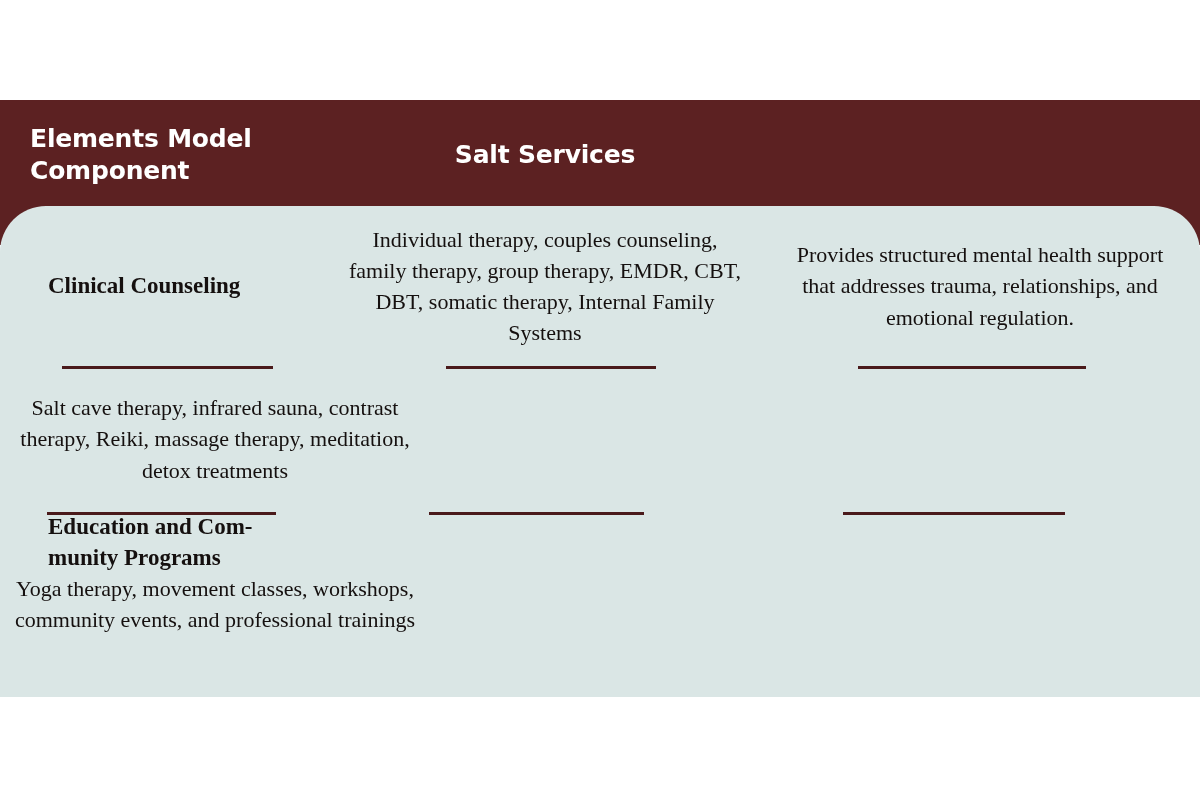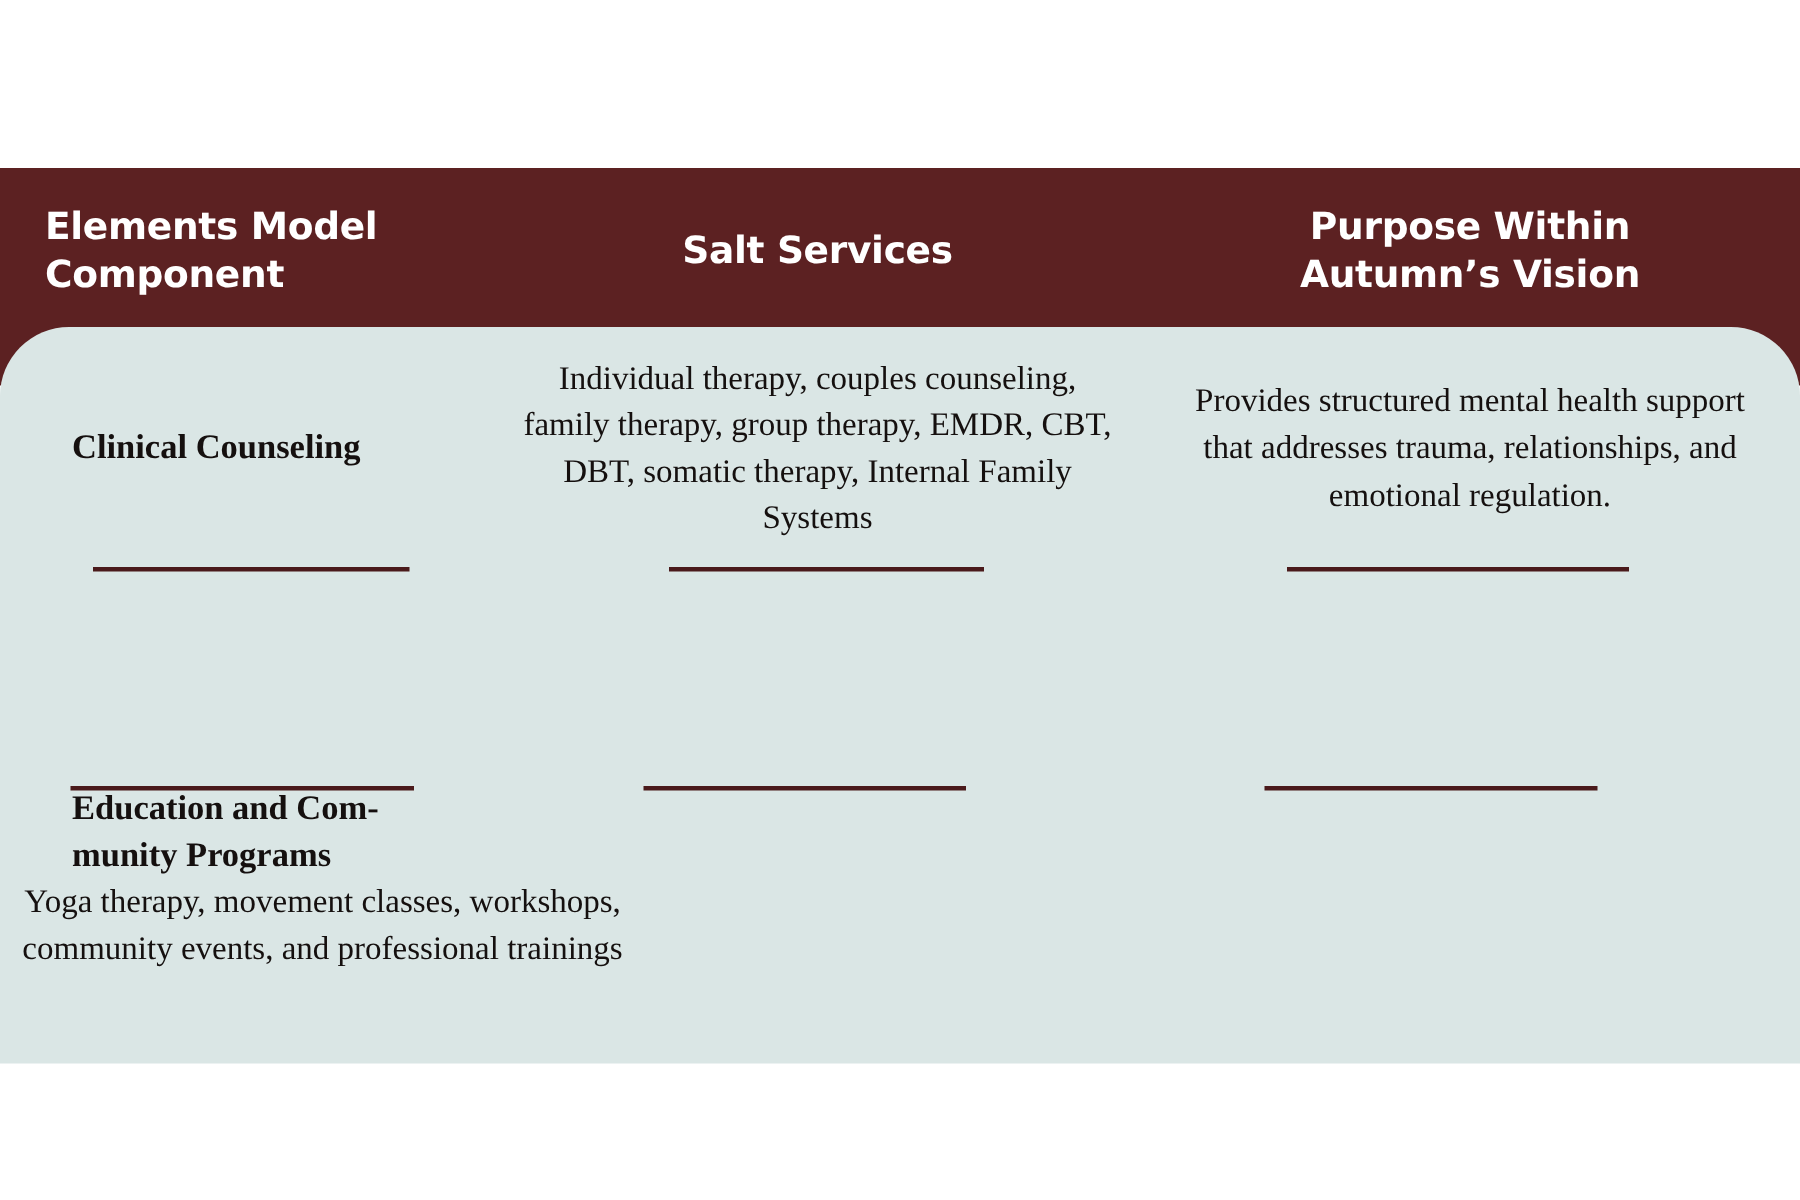--- a/index.html
+++ b/index.html
@@ -10,21 +10,21 @@
     width: 1200px;
     height: 800px;
     background: #ffffff;
     font-family: "Liberation Serif", "DejaVu Serif", serif;
     overflow: hidden;
   }
 
   #table-figure {
     position: absolute;
     left: 0;
-    top: 112px;
+    top: 100px;
     width: 1140px;
     height: 597px;
   }
 
   
   .header-band {
     position: absolute;
     left: 0;
     top: 0;
     width: 1200px;
@@ -160,21 +160,20 @@
 </style>
 </head>
 <body>
 
 <div id="table-figure">
 
   <div class="header-band">
     <div class="header-grid">
       <div class="hcell hcell-1">Elements Model<br>Component</div>
       <div class="hcell hcell-2">Salt Services</div>
-      <div class="hcell hcell-3">Purpose Within<br>Autumn’s Vision</div>
     </div>
   </div>
 
   <div class="body-panel">
     <div class="rows">
 
       <div class="row row-1">
         <div class="cell cell-1">
           <div class="cell-text">Clinical Counseling</div>
         </div>
@@ -192,20 +191,23 @@
         </div>
         <div class="divider-slot divider-slot-2">
           <div class="divider dv-a2"></div>
         </div>
         <div class="divider-slot divider-slot-3">
           <div class="divider dv-a3"></div>
         </div>
       </div>
 
       <div class="row row-2">
+        <div class="cell cell-2">
+          <div class="cell-text">Salt cave therapy, infrared sauna, contrast therapy, Reiki, massage therapy, meditation, detox treatments</div>
+        </div>
       </div>
 
       <div class="divider-row">
         <div class="divider-slot divider-slot-1">
           <div class="divider dv-b1"></div>
         </div>
         <div class="divider-slot divider-slot-2">
           <div class="divider dv-b2"></div>
         </div>
         <div class="divider-slot divider-slot-3">

